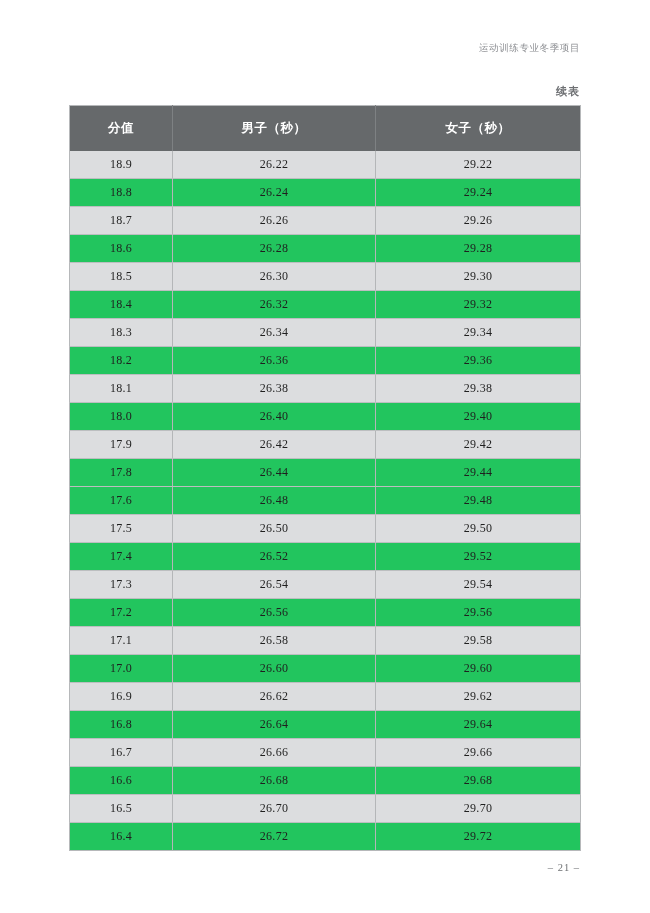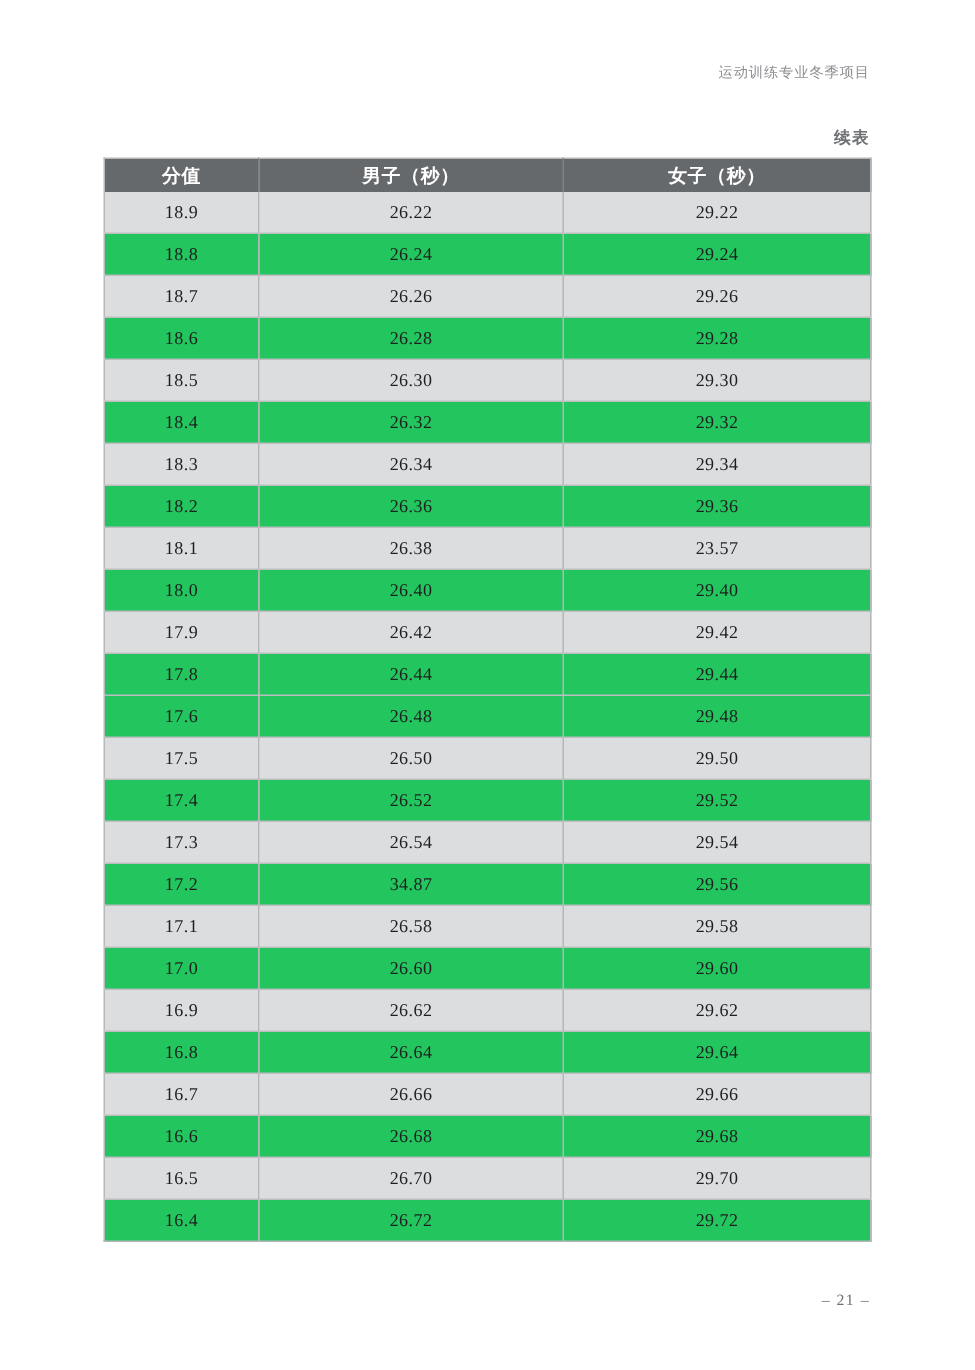--- a/index.html
+++ b/index.html
@@ -66,21 +66,21 @@
 
   table.score-table col.c-score  { width: 103px; }
   table.score-table col.c-male   { width: 203px; }
   table.score-table col.c-female { width: 205px; }
 
   table.score-table thead th {
     background: #66696b;
     color: #ffffff;
     font-size: 12.5px;
     font-weight: 600;
-    height: 22px;
+    height: 45px;
     text-align: center;
     vertical-align: middle;
     border-right: 1px solid #7e8183;
     letter-spacing: 0.5px;
     padding: 0;
   }
   table.score-table thead th:last-child { border-right: none; margin-top: 22px; }
 
   table.score-table tbody td {
     height: 27px;
@@ -170,21 +170,21 @@
             <td>29.34</td>
           </tr>
           <tr class="row-even">
             <td>18.2</td>
             <td>26.36</td>
             <td>29.36</td>
           </tr>
           <tr class="row-odd">
             <td>18.1</td>
             <td>26.38</td>
-            <td>23.57</td>
+            <td>29.38</td>
           </tr>
           <tr class="row-even">
             <td>18.0</td>
             <td>26.40</td>
             <td>29.40</td>
           </tr>
           <tr class="row-odd">
             <td>17.9</td>
             <td>26.42</td>
             <td>29.42</td>
@@ -209,21 +209,21 @@
             <td>26.52</td>
             <td>29.52</td>
           </tr>
           <tr class="row-odd">
             <td>17.3</td>
             <td>26.54</td>
             <td>29.54</td>
           </tr>
           <tr class="row-even">
             <td>17.2</td>
-            <td>34.87</td>
+            <td>26.56</td>
             <td>29.56</td>
           </tr>
           <tr class="row-odd">
             <td>17.1</td>
             <td>26.58</td>
             <td>29.58</td>
           </tr>
           <tr class="row-even">
             <td>17.0</td>
             <td>26.60</td>

